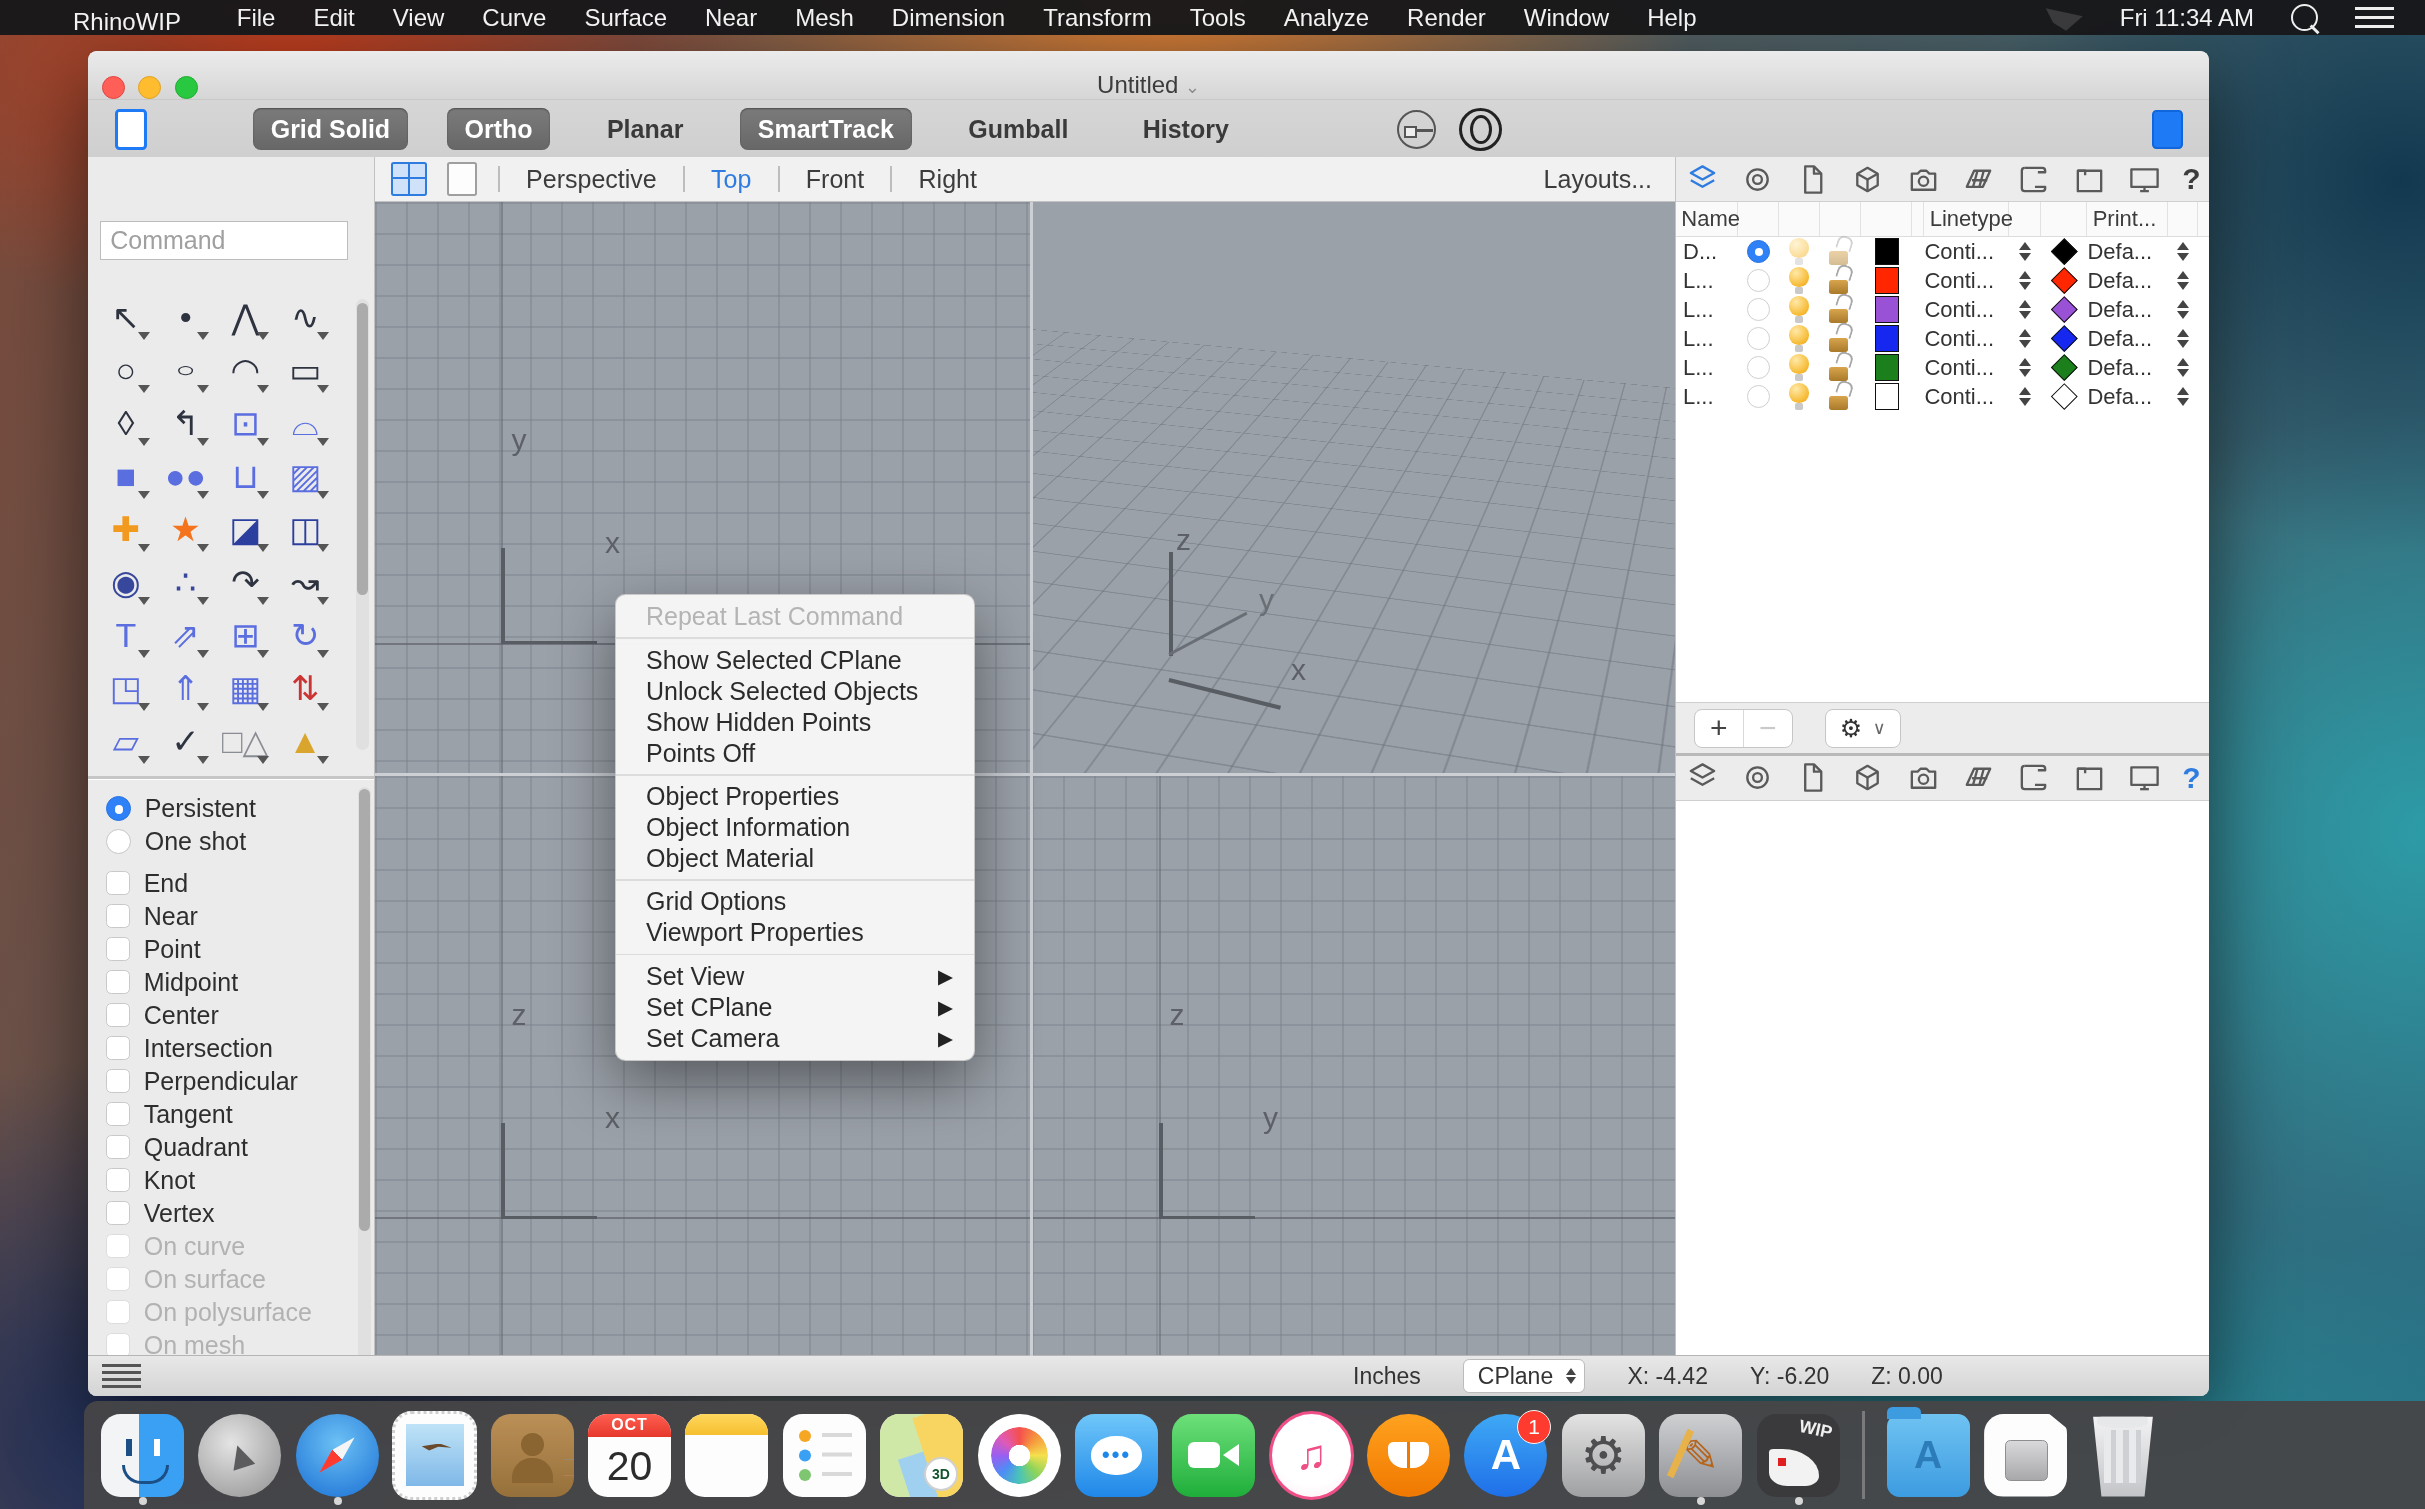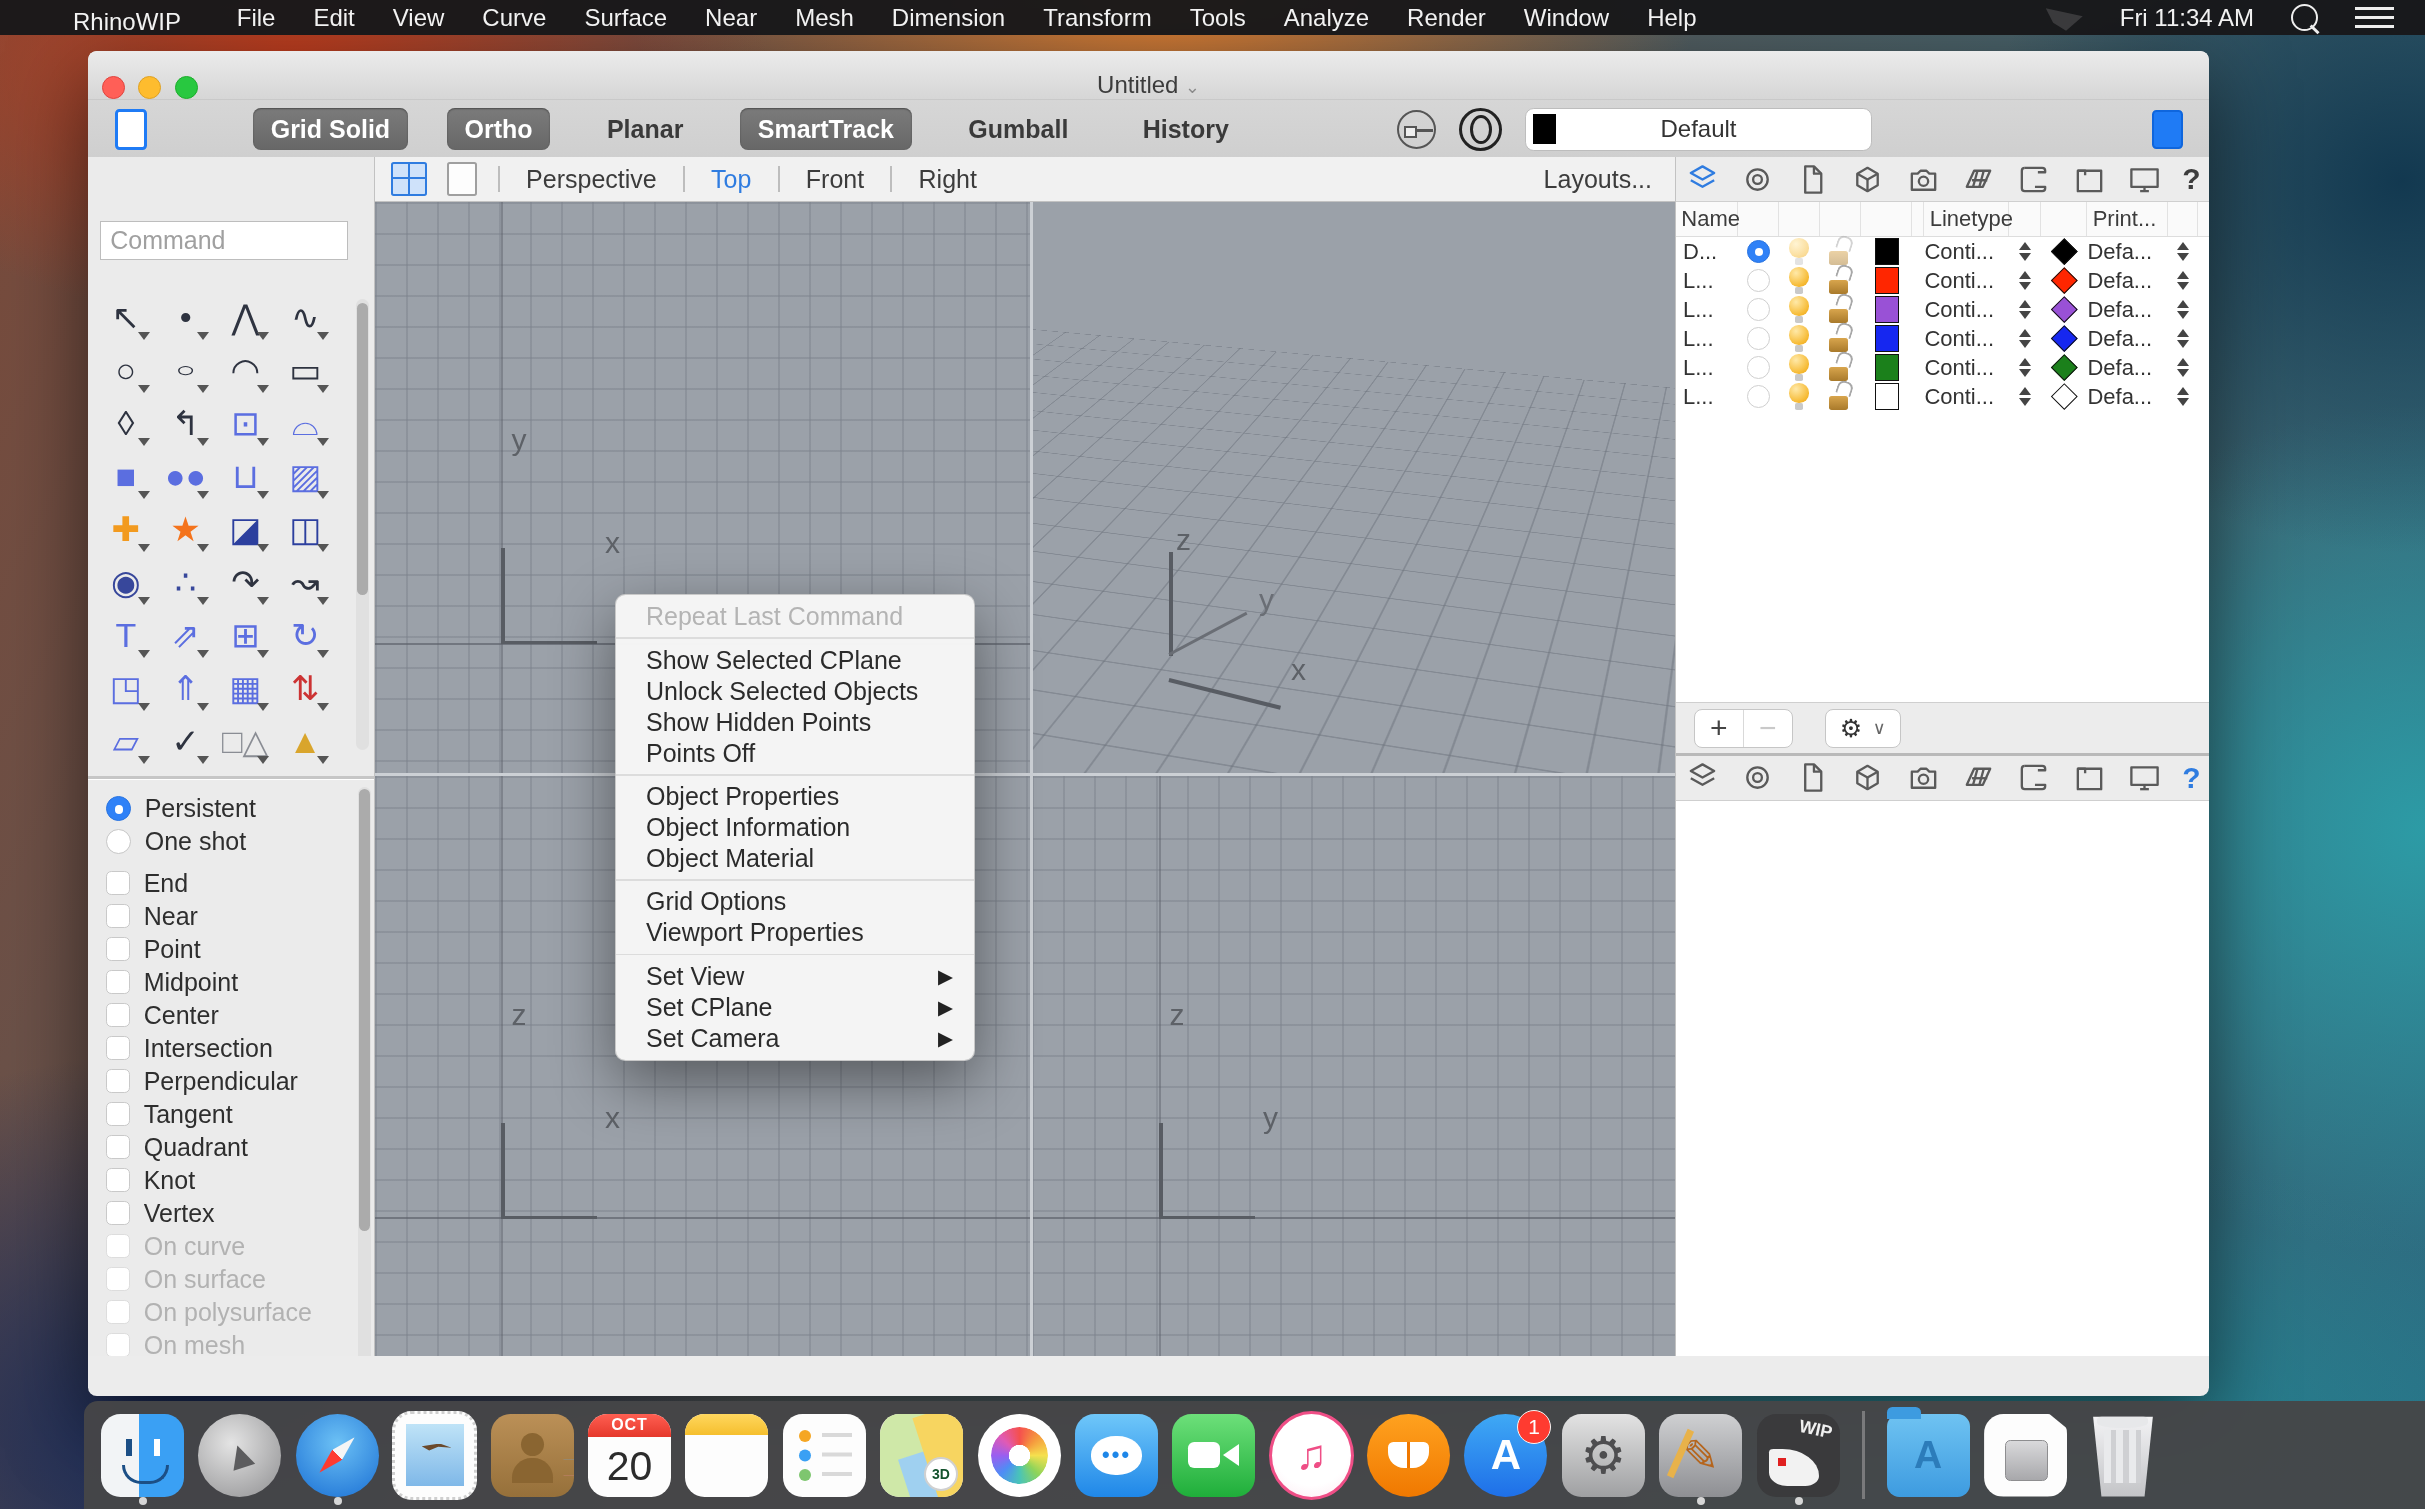--- a/index.html
+++ b/index.html
@@ -302,24 +302,20 @@
           <span class="tgl">Planar</span>
           <span class="tgl on">SmartTrack</span>
           <span class="tgl">Gumball</span>
           <span class="tgl">History</span>
         </div>
       <div class="tb-right">
         <span class="circ1"></span>
         <span class="circ2">
             <i></i>
           </span>
-        <div class="layer-pill">
-          <span class="sw"></span>
-          <span class="lbl">Default</span>
-        </div>
       </div>
       <span class="panel-toggle-r"></span>
     </div>
 
     <div class="main">
 
       <div class="sidebar">
         <input class="cmd" placeholder="Command" style="">
         <div class="toolgrid" id="toolgrid">
             <div class="tool">
@@ -898,20 +894,41 @@
         <div class="item">Object Material</div>
         <div class="sep"></div>
         <div class="item">Grid Options</div>
         <div class="item">Viewport Properties</div>
         <div class="sep"></div>
         <div class="item">Set View<span class="sub">▶</span></div>
         <div class="item">Set CPlane<span class="sub">▶</span></div>
         <div class="item">Set Camera<span class="sub">▶</span></div>
       </div>
 
+    <div class="statusbar">
+      <span class="burger">
+          <i></i>
+          <i></i>
+          <i></i>
+          <i></i>
+        </span>
+      <div class="sb-cluster">
+        <span>Inches</span>
+        <span class="cplane">
+          <span>CPlane</span>
+          <span class="stepper">
+              <i class="up"></i>
+              <i class="dn"></i>
+            </span>
+        </span>
+        <span>X: -4.42</span>
+        <span>Y: -6.20</span>
+        <span>Z: 0.00</span>
+      </div>
+    </div>
   </div>
 
   <div class="dock" id="dock">
       <div class="dock-item">
         <div class="dicon i-finder"></div>
         <span class="run-dot"></span>
       </div>
       <div class="dock-item">
         <div class="dicon i-launchpad">
           <span class="glyph">▲</span>

